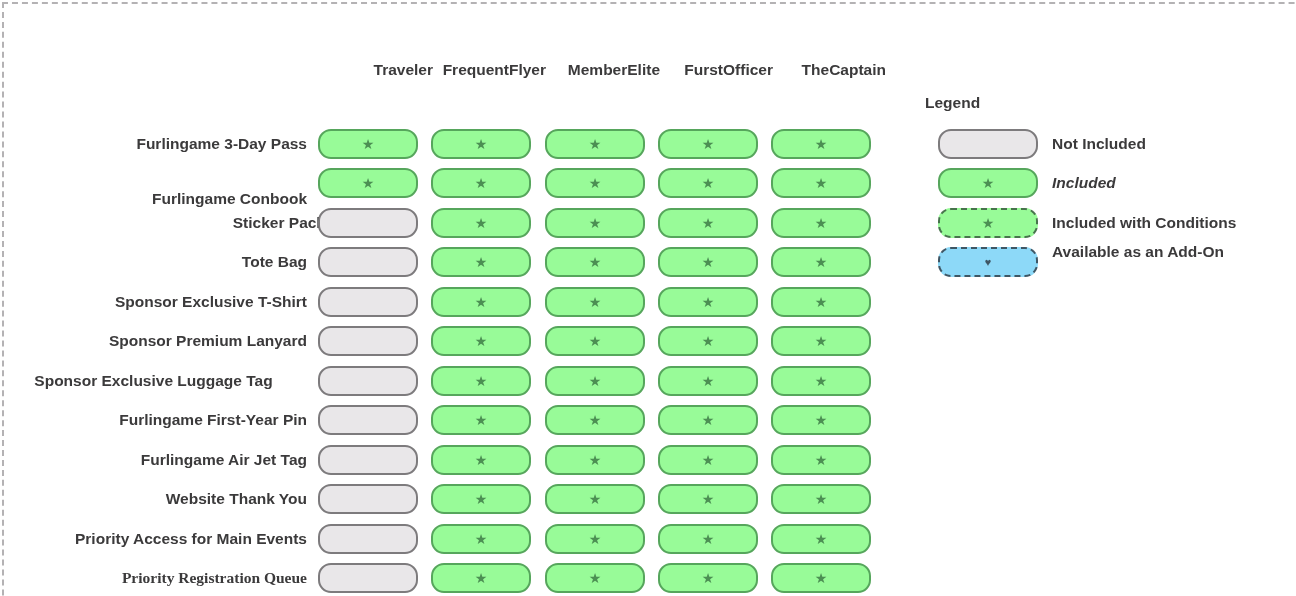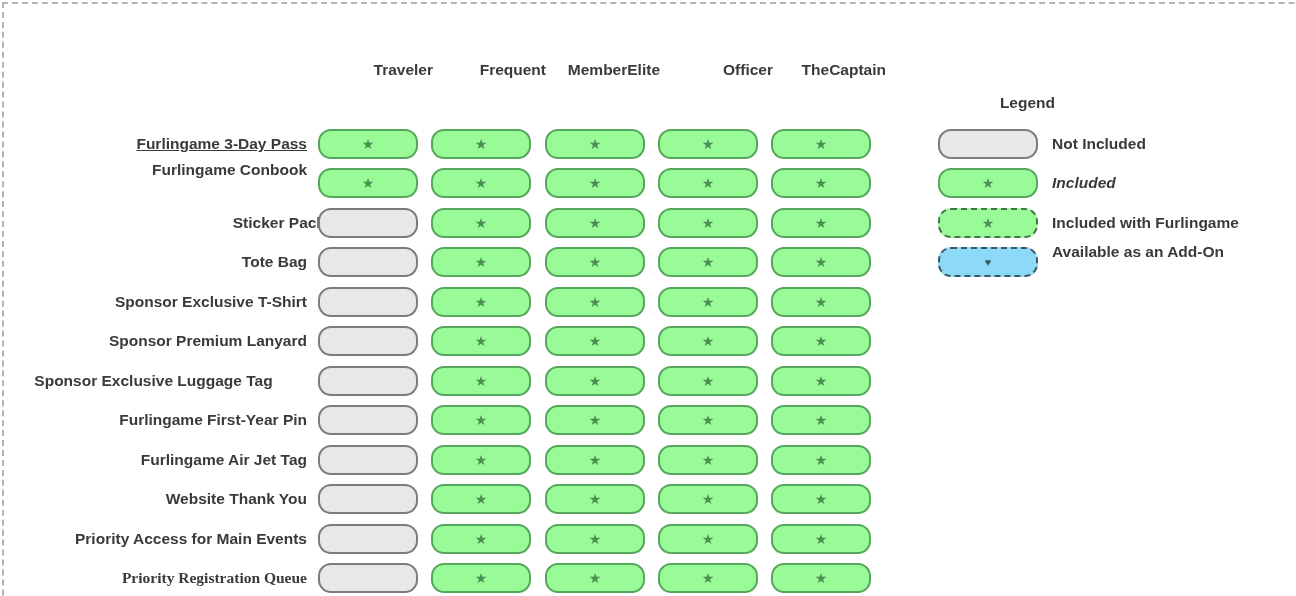--- a/index.html
+++ b/index.html
@@ -20,68 +20,70 @@
   .pill{position:absolute;width:100px;height:30px;box-sizing:border-box;
         border:2px solid #888;border-radius:13px;background:#eee;
         display:flex;align-items:center;justify-content:center;}
   .pill.included{background:var(--included-fill,#98fb98);border-color:var(--included-border,#56a65c);}
   .pill.included-conditions{background:var(--included-fill,#98fb98);
         border-style:dashed;border-color:var(--conditions-border,#47734c);}
   .pill.not-included{background:var(--not-included-fill,#e9e7e9);border-color:var(--not-included-border,#7d7b7d);}
   .pill.add-on{background:var(--addon-fill,#8dd9f8);border-style:dashed;border-color:var(--addon-border,#3e5664);}
   .glyph{line-height:1;font-size:14px;color:var(--star,#4c8f53);}
   .pill.add-on .glyph{font-size:11px;color:var(--heart,#3e5664);}
-  .legend-title{position:absolute;left:925px;top:94px;width:130px;text-align:right;
+  .legend-title{position:absolute;left:925px;top:94px;width:130px;text-align:left;
                 font-weight:700;font-size:15.5px;}
   .legend-label{position:absolute;left:1052px;line-height:30px;
                 font-weight:700;font-size:15.5px;white-space:nowrap;}
 </style>
 </head>
 <body>
 
 <div class="sheet">
   <div class="frame"></div>
 
   <div class="col-header ch-0">
     <span></span>
     <span>Traveler</span>
   </div>
   <div class="col-header ch-1">
     <span>Frequent</span>
+    <span>Flyer</span>
   </div>
   <div class="col-header ch-2">
     <span>Member</span>
     <span>Elite</span>
   </div>
   <div class="col-header ch-3">
+    <span>Furst</span>
     <span>Officer</span>
   </div>
   <div class="col-header ch-4">
     <span>The</span>
     <span>Captain</span>
   </div>
 
   <div id="grid">
-      <div class="row-label" style="top: 129px; text-decoration: underline;">Furlingame 3-Day Pass</div>
+      <div class="row-label" style="top: 129px;">Furlingame 3-Day Pass</div>
       <div class="pill included" style="left: 318px; top: 129px;">
         <span class="glyph">★</span>
       </div>
       <div class="pill included" style="left: 431px; top: 129px;">
         <span class="glyph">★</span>
       </div>
       <div class="pill included" style="left: 545px; top: 129px;">
         <span class="glyph">★</span>
       </div>
       <div class="pill included" style="left: 658px; top: 129px;">
         <span class="glyph">★</span>
       </div>
       <div class="pill included" style="left: 771px; top: 129px;">
         <span class="glyph">★</span>
       </div>
-      <div class="row-label" style="top: 155px;">Furlingame Conbook</div>
+      <div class="row-label" style="top: 184px;">Furlingame Conbook</div>
       <div class="pill included" style="left: 318px; top: 168px;">
         <span class="glyph">★</span>
       </div>
       <div class="pill included" style="left: 431px; top: 168px;">
         <span class="glyph">★</span>
       </div>
       <div class="pill included" style="left: 545px; top: 168px;">
         <span class="glyph">★</span>
       </div>
       <div class="pill included" style="left: 658px; top: 168px;">
@@ -236,19 +238,19 @@
   <div id="legend">
       <div class="pill not-included" style="left: 938px; top: 129px;"></div>
       <div class="legend-label" style="top: 129px;">Not Included</div>
       <div class="pill included" style="left: 938px; top: 168px;">
         <span class="glyph">★</span>
       </div>
       <div class="legend-label" style="top: 168px; font-style: italic;">Included</div>
       <div class="pill included-conditions" style="left: 938px; top: 208px;">
         <span class="glyph">★</span>
       </div>
-      <div class="legend-label" style="top: 208px;">Included with Furlingame</div>
+      <div class="legend-label" style="top: 208px;">Included with Conditions</div>
       <div class="pill add-on" style="left: 938px; top: 247px;">
         <span class="glyph">♥</span>
       </div>
       <div class="legend-label" style="top: 237px;">Available as an Add-On</div>
     </div>
 </div>
 
 </body></html>

